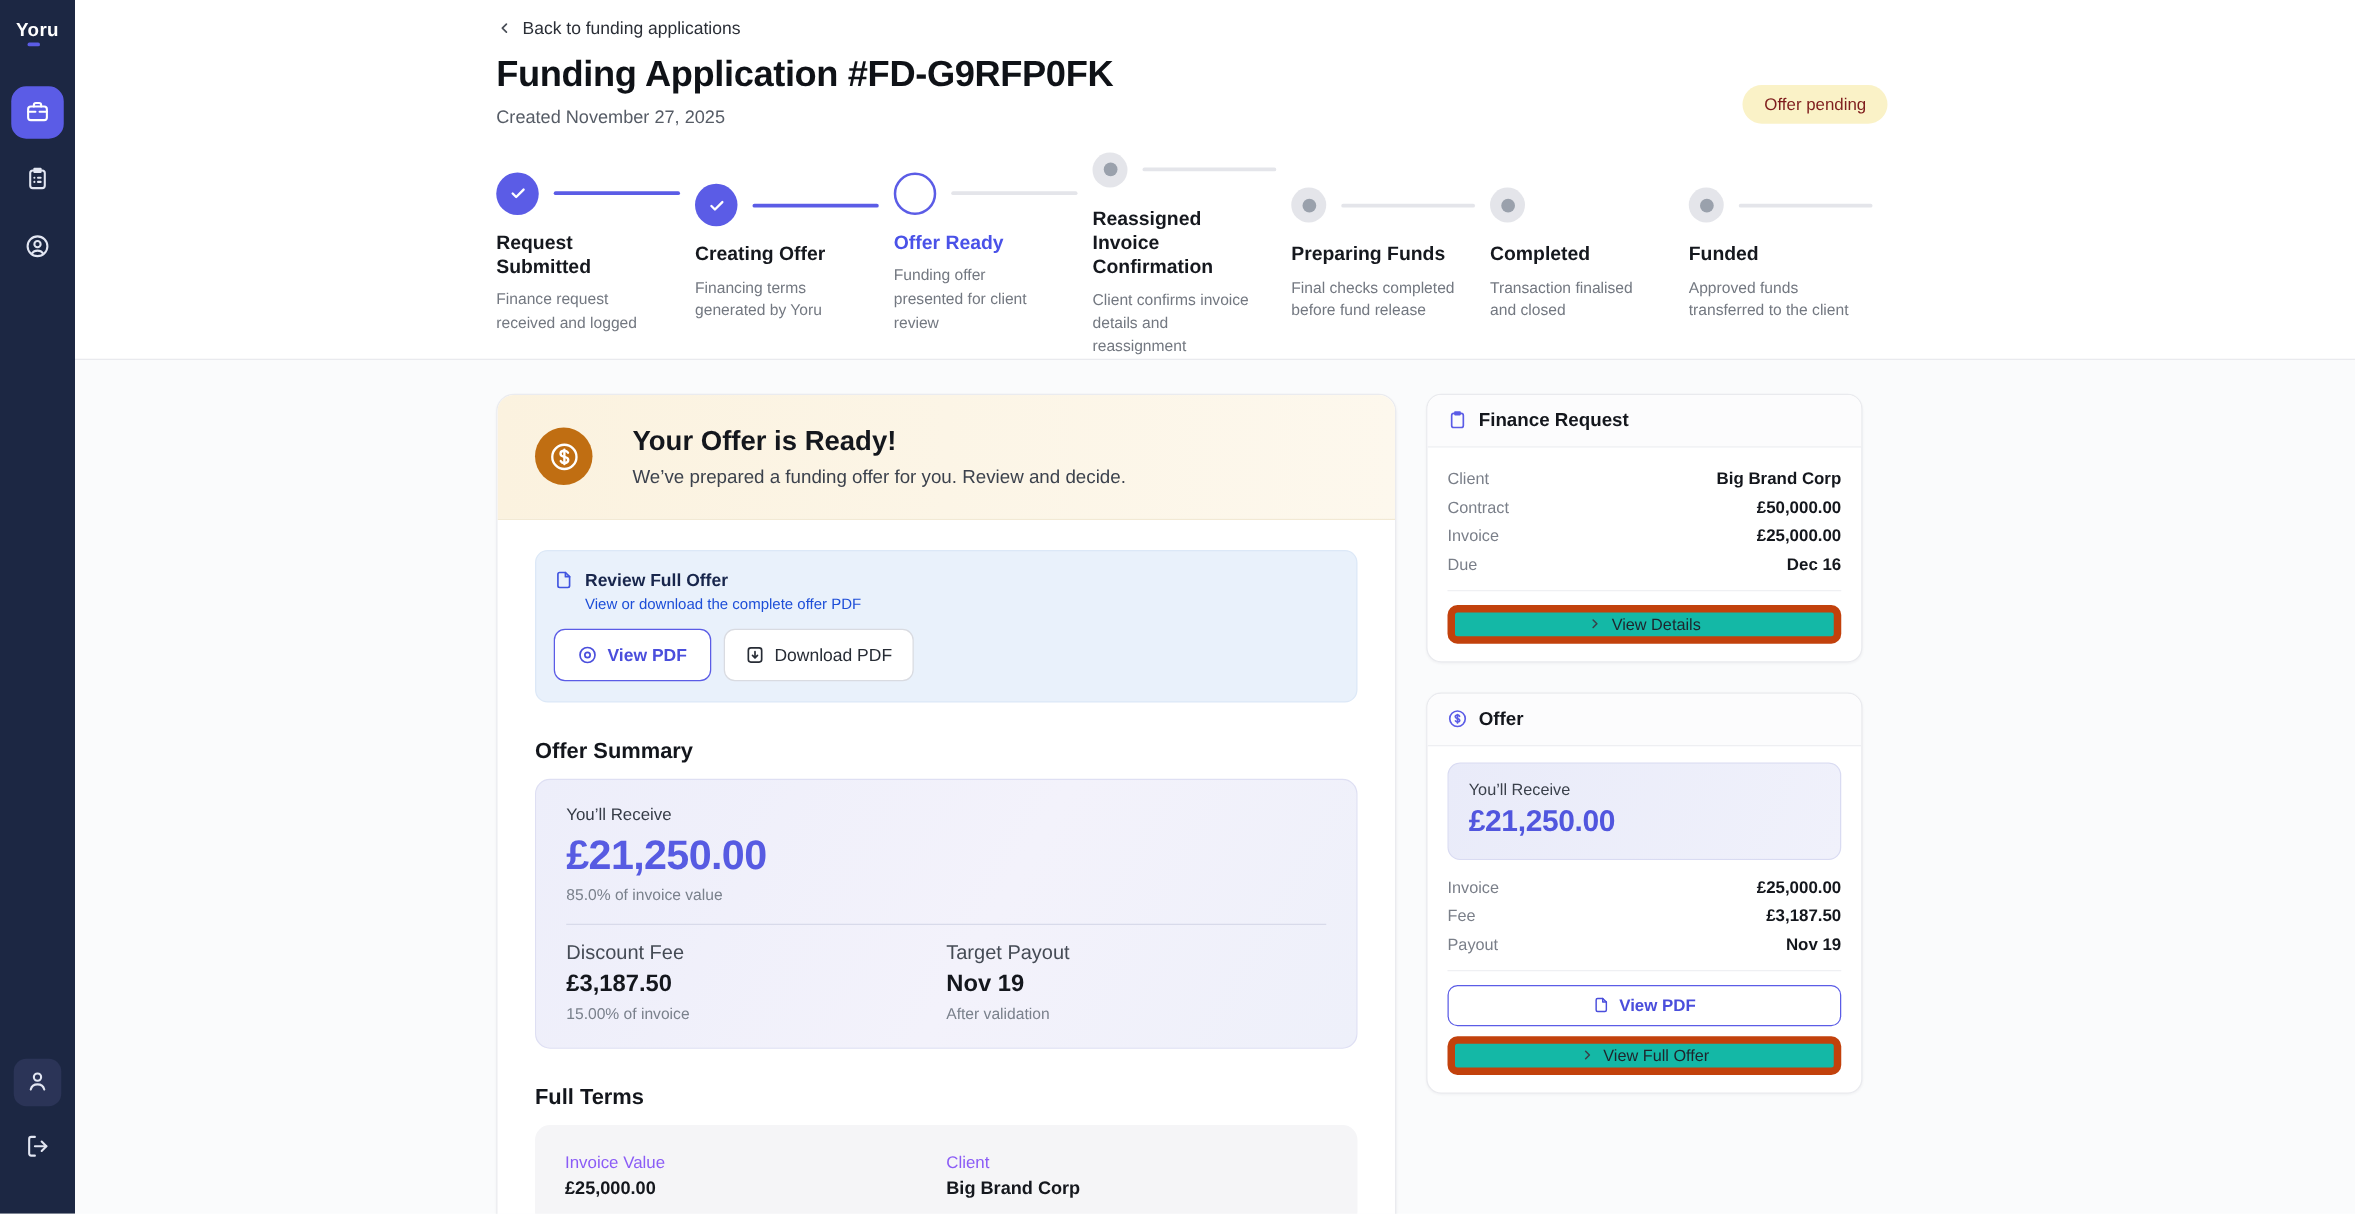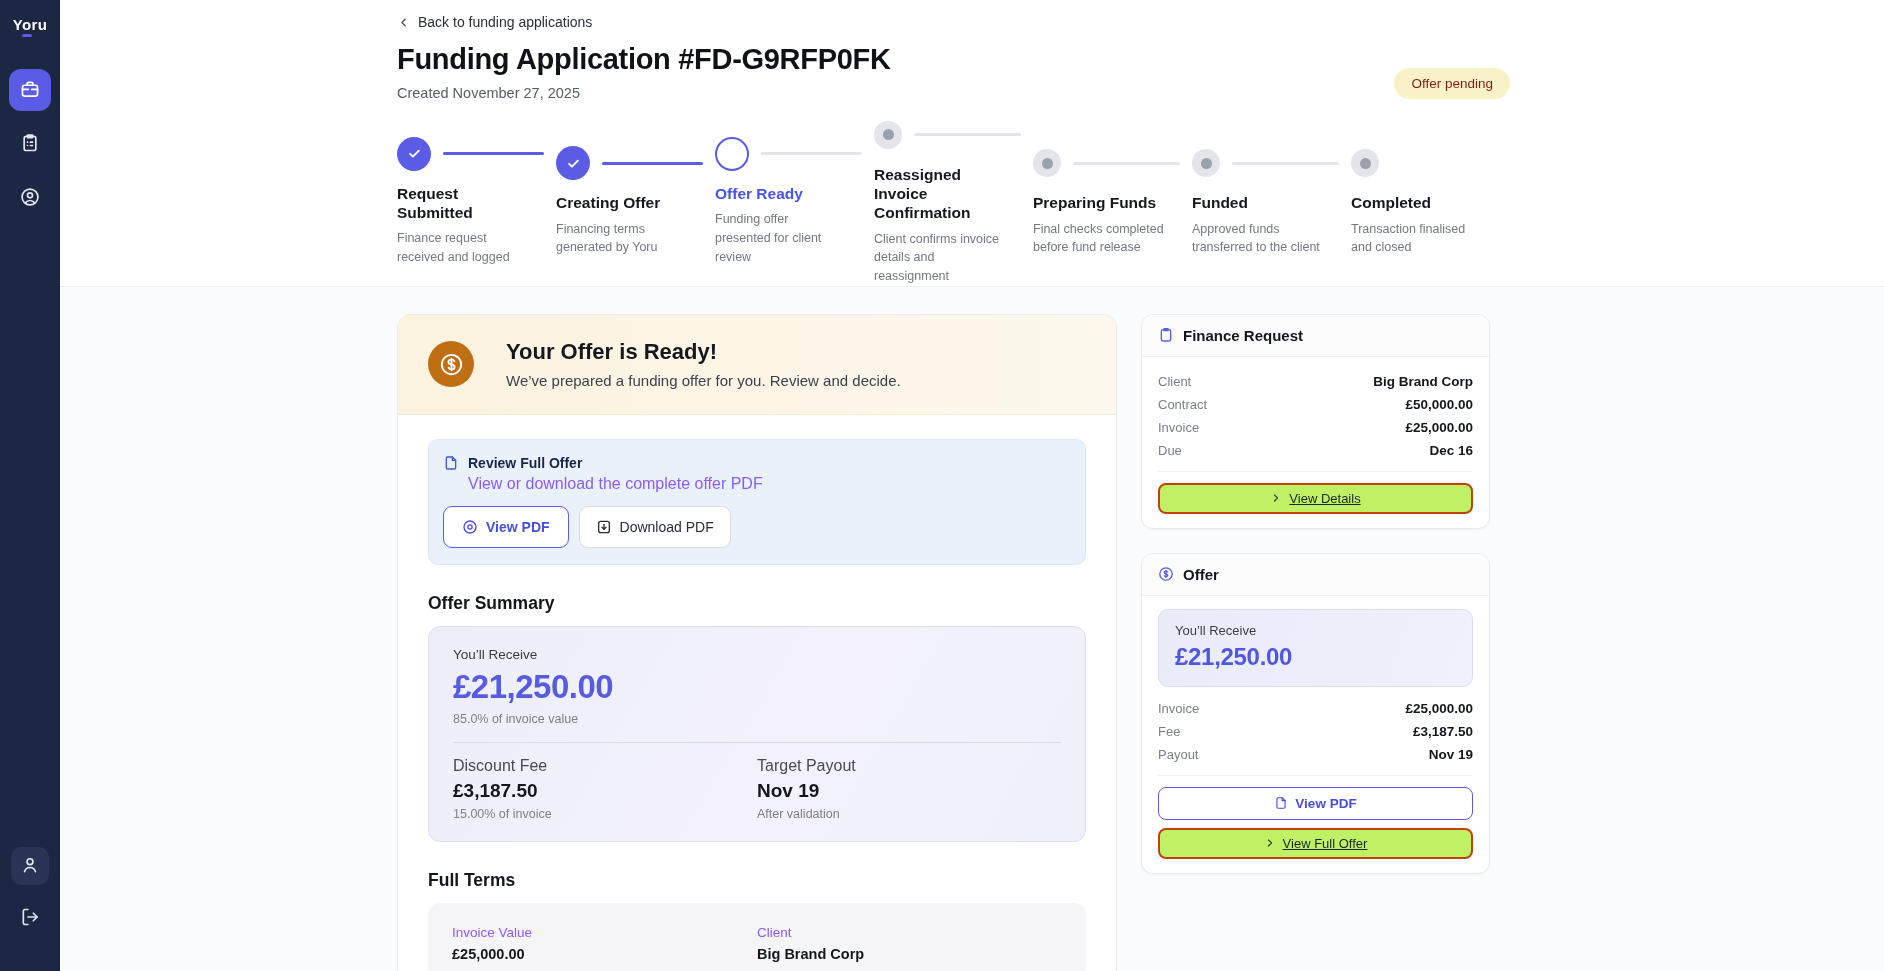--- a/index.html
+++ b/index.html
@@ -15,21 +15,21 @@
   .nav-btn svg { width: 20px; height: 20px; }
   .nav-btn.active { background: #5B5CE6; color: #fff; }
   .nav-btn.subtle { background: #2B3457; width: 38px; height: 38px; border-radius: 10px; }
   .sidebar-spacer { flex: 1; }
 
   
   .main-area { flex: 1; min-width: 0; }
   .header-inner { margin-left: 337px; width: 1113px; padding-top: 14px; }
   .back-link { display: inline-flex; align-items: center; gap: 8px; font-size: 14px; color: #2A2E36; text-decoration: none; font-weight: 500; cursor: pointer; }
   .back-link svg { width: 13px; height: 13px; color: #4A4F58; }
-  .title-row { display: flex; justify-content: space-between; align-items: center; margin-top: 10px; }
+  .title-row { display: flex; justify-content: space-between; align-items: flex-start; margin-top: 10px; }
   h1.page-title { font-size: 29px; font-weight: 700; color: #0F1217; letter-spacing: -0.3px; }
   .created { margin-top: 9px; font-size: 14.5px; color: #565C66; }
   .badge { background: #FAF2C7; color: #7f1d1d; font-size: 13.5px; font-weight: 400; padding: 8px 17px; border-radius: 17px; margin-top: 24px; white-space: nowrap; }
 
   
   .stepper { display: flex; align-items: center; margin-top: 16px; }
   .step { width: 159px; flex: none; }
   .step-top { display: flex; align-items: center; height: 36px; margin-bottom: 12px; }
   .circle { flex: none; border-radius: 50%; display: flex; align-items: center; justify-content: center; }
   .step.complete .circle { width: 34px; height: 34px; background: #5B5CE6; color: #fff; }
@@ -52,21 +52,21 @@
   .banner-icon { width: 46px; height: 46px; border-radius: 50%; background: #C06E12; color: #fff; display: flex; align-items: center; justify-content: center; flex: none; }
   .banner-icon svg { width: 25px; height: 25px; }
   .banner-title { font-size: 22px; font-weight: 700; color: #14171D; margin-bottom: 7px; }
   .banner-sub { font-size: 15px; color: #3C424D; }
   .card-body { padding: 24px 30px 30px; }
 
   .review-box { background: #E9F1FB; border: 1px solid #DCE8F7; border-radius: 10px; padding: 15px 14px 16px; }
   .review-head { display: flex; align-items: center; gap: 9px; }
   .review-head svg { width: 16px; height: 16px; color: #4055E0; flex: none; }
   .review-title { font-size: 14px; font-weight: 700; color: #18264C; }
-  .review-sub { font-size: 16px; color: #8b5cf6; margin: 4px 0 0 25px; }
+  .review-sub { font-size: 12px; color: #1d4ed8; margin: 4px 0 0 25px; }
   .review-buttons { display: flex; gap: 10px; margin-top: 13px; }
   .btn { display: inline-flex; align-items: center; justify-content: center; gap: 8px; border-radius: 9px; background: #fff; cursor: pointer; font-family: inherit; }
   .btn svg { width: 16px; height: 16px; }
   .btn-view-pdf { height: 42px; padding: 0 18px; border: 1.5px solid #5B5CE6; color: #4A4EDC; font-size: 14px; font-weight: 600; }
   .btn-download { height: 42px; padding: 0 16px; border: 1px solid #D9DBE1; color: #272C35; font-size: 14px; font-weight: 500; }
 
   .section-heading { font-size: 17.5px; font-weight: 700; color: #13161C; margin: 28px 0 12px; }
   .summary-box { background: linear-gradient(120deg, #EDEEFA 0%, #F3F2FB 55%, #EEF0FA 100%); border: 1px solid #DEDFF3; border-radius: 12px; padding: 20px 24px; }
   .receive-label { font-size: 13.5px; color: #363C47; }
   .receive-amount { font-size: 33px; font-weight: 700; color: #575BE2; margin-top: 6px; letter-spacing: -0.5px; }
@@ -86,21 +86,21 @@
   .side-col { width: 349px; flex: none; display: flex; flex-direction: column; gap: 24px; }
   .side-card { background: #fff; border: 1px solid #E9EAEE; border-radius: 12px; overflow: hidden; box-shadow: 0 1px 2px rgba(16,24,40,.04); }
   .side-card-header { display: flex; align-items: center; gap: 9px; height: 42px; padding: 0 16px; border-bottom: 1px solid #EEEFF2; background: #FCFCFD; }
   .side-card-header svg { width: 16px; height: 16px; color: #5B5CE6; flex: none; }
   .side-card-title { font-size: 15px; font-weight: 700; color: #14171D; }
   .side-card-body { padding: 13px 16px 14px; }
   .kv-row { display: flex; justify-content: space-between; align-items: center; padding: 4px 0; }
   .kv-label { font-size: 13px; color: #7A7F89; }
   .kv-value { font-size: 13.5px; font-weight: 600; color: #14171D; }
   .side-divider { border: none; border-top: 1px solid #EFF0F3; margin: 9px 0 11px; }
-  .btn-ghost { width: 100%; height: 31px; border: 2px solid #c2410c; border-radius: 8px; background: #bef264; font-size: 13px; font-weight: 500; color: #1F242C; display: flex; align-items: center; justify-content: center; gap: 7px; cursor: pointer; font-family: inherit; text-decoration: underline; }
+  .btn-ghost { width: 100%; height: 31px; border: 6px solid #c2410c; border-radius: 8px; background: #14b8a6; font-size: 13px; font-weight: 500; color: #1F242C; display: flex; align-items: center; justify-content: center; gap: 7px; cursor: pointer; font-family: inherit; }
   .btn-ghost svg { width: 12px; height: 12px; color: #3A3F48; }
   .receive-box { background: linear-gradient(110deg, #E9EBF9, #F0F1FB); border: 1px solid #D9DBF2; border-radius: 10px; padding: 13px 16px 15px; margin-bottom: 10px; }
   .receive-box .rb-label { font-size: 13px; color: #3A404B; }
   .receive-box .rb-amount { font-size: 24px; font-weight: 700; color: #5156DE; margin-top: 5px; letter-spacing: -0.3px; }
   .btn-outline-primary { width: 100%; height: 33px; border: 1.5px solid #5B5CE6; border-radius: 8px; background: #fff; color: #4A4EDC; font-size: 13.5px; font-weight: 600; display: flex; align-items: center; justify-content: center; gap: 7px; cursor: pointer; font-family: inherit; margin-bottom: 8px; }
   .btn-outline-primary svg { width: 14px; height: 14px; }
 </style>
 </head>
 <body>
 
@@ -222,33 +222,33 @@
               <span class="connector"></span>
             </div>
           <div class="step-title">Preparing Funds</div>
           <div class="step-desc">Final checks completed before fund release</div>
         </div>
         <div class="step pending">
           <div class="step-top">
               <span class="circle">
                 <span class="step-dot"></span>
               </span>
+            </div>
+          <div class="step-title">Completed</div>
+          <div class="step-desc">Transaction finalised and closed</div>
+        </div>
+        <div class="step pending">
+          <div class="step-top">
+              <span class="circle">
+                <span class="step-dot"></span>
+              </span>
               <span class="connector"></span>
             </div>
           <div class="step-title">Funded</div>
           <div class="step-desc">Approved funds transferred to the client</div>
-        </div>
-        <div class="step pending">
-          <div class="step-top">
-              <span class="circle">
-                <span class="step-dot"></span>
-              </span>
-            </div>
-          <div class="step-title">Completed</div>
-          <div class="step-desc">Transaction finalised and closed</div>
         </div>
       </div>
     </div>
 
     <div class="content">
       <div class="content-row">
 
         <section class="main-card">
           <div class="banner">
             <div class="banner-icon">

